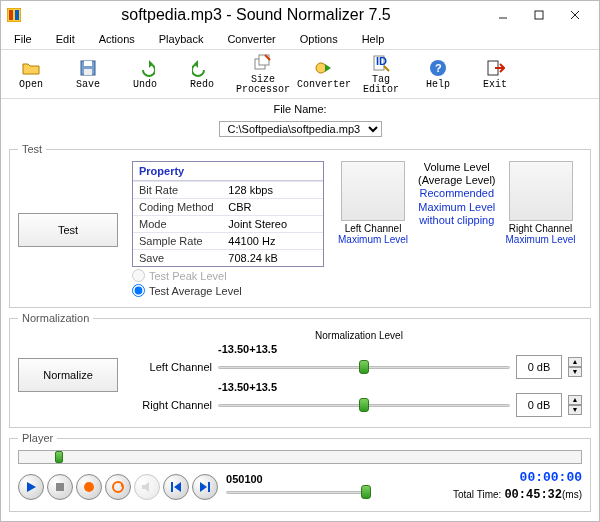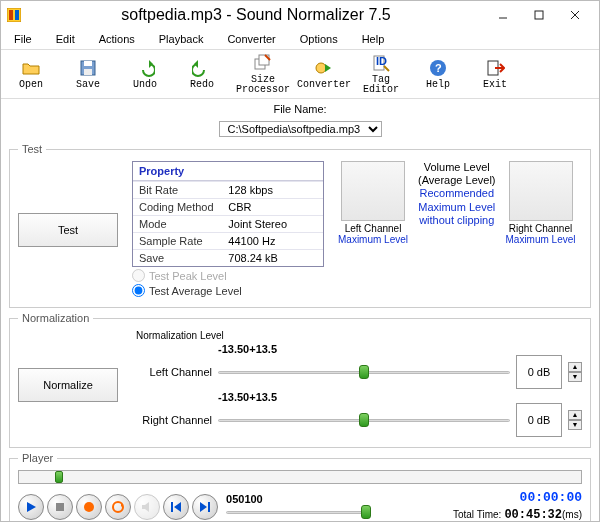--- a/index.html
+++ b/index.html
@@ -36,34 +36,34 @@
 .vol-rec { text-align: center; font-size: 10px; line-height: 1.2; }
 .vol-rec .rec { color: #1030d0; }
 .norm-area { display:flex; gap: 18px; align-items:center; }
 .sliders { flex:1; }
 .slider-row { display:flex; align-items:center; gap:6px; margin: 2px 0; }
 .slider-row .sl-lbl { width: 76px; text-align:right; }
 .ticks { display:flex; font-size:9px; margin: 0 0 -2px 0; font-weight: bold; }
 .track { position:relative; flex:1; height:18px; }
 .track .rail { position:absolute; left:0; right:0; top:8px; height:3px; background:#ddd; border:1px solid #bbb; border-radius:2px; }
 .track .thumb { position:absolute; top:2px; width:10px; height:14px; background: linear-gradient(#7dd060,#2f9a1f); border:1px solid #2c7a18; border-radius:3px; transform:translateX(-50%); }
-.db-box { width:46px; height:34px; border:1px solid #999; background:#fff; display:flex; align-items:center; justify-content:center; }
+.db-box { width:46px; height:24px; border:1px solid #999; background:#fff; display:flex; align-items:center; justify-content:center; }
 .spin { width:14px; display:flex; flex-direction:column; }
 .spin div { height:10px; border:1px solid #999; background:#eee; font-size:7px; text-align:center; line-height:8px; }
 .player-row { display:flex; align-items:center; gap:8px; }
 .pbtns { display:flex; gap:3px; }
 .pbtn { width:26px; height:26px; border-radius:50%; display:flex; align-items:center; justify-content:center; border:1px solid #888; background: radial-gradient(circle at 30% 30%, #fff, #ccc); }
 .pbtn svg { display:block; }
 .time-col { text-align:right; margin-left:auto; line-height:1.3; }
 .time-col .t1 { color:#0040ff; font-family: "Courier New", monospace; font-size:13px; font-weight:bold; }
 .time-col .t2 { color:#000; font-family: "Courier New", monospace; font-size:12px; font-weight:bold; }
 .time-col .tl { font-size:10px; }
 .progress { height:14px; border:1px solid #aaa; position:relative; background:#f4f4f4; margin-bottom:6px; }
 .progress .pthumb { position:absolute; top:0; width:8px; height:12px; background: linear-gradient(#7dd060,#2f9a1f); border:1px solid #2c7a18; border-radius:2px; }
-.norm-title{ text-align:left; font-size:10px; margin-bottom:2px;}
+.norm-title{ text-align:center; font-size:10px; margin-bottom:2px;}
 </style>
 </head>
 <body>
 
 <div class="titlebar">
   <span class="app-icon">
     <svg width="14" height="14">
         <rect width="14" height="14" fill="#ffcf30" stroke="#cc8800"></rect>
         <rect x="2" y="2" width="4" height="10" fill="#d04000"></rect>
         <rect x="8" y="2" width="4" height="10" fill="#0060d0"></rect>

